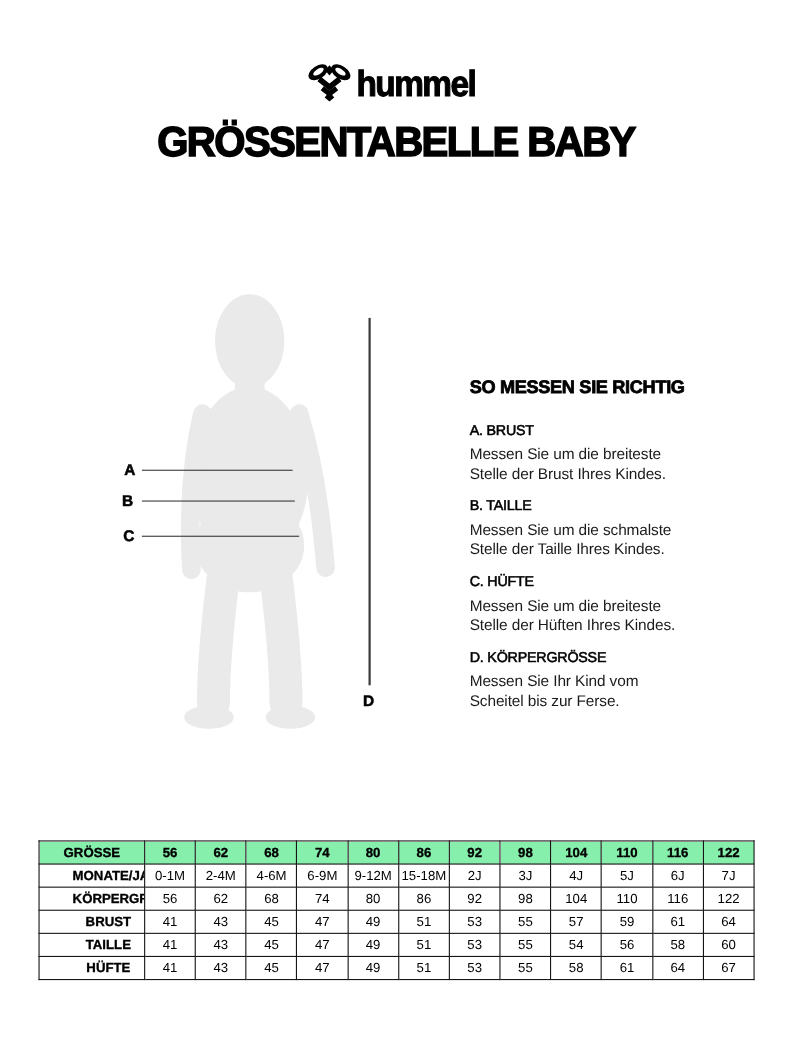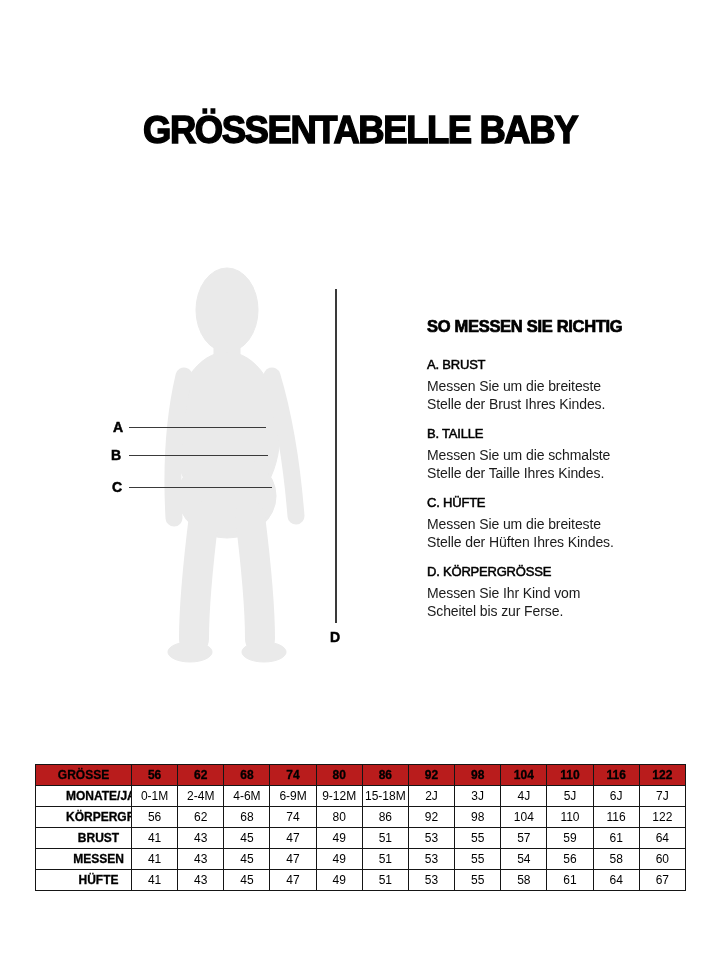--- a/index.html
+++ b/index.html
@@ -38,21 +38,21 @@
   .label-a { left:113px; top:419px; }
   .label-b { left:111px; top:447px; }
   .label-c { left:112px; top:479px; }
   .dline { position:absolute; left:335px; top:289px; width:1.5px; height:334px; background:#3a3a3a; }
   .label-d { left:330px; top:629px; }
 
   
   .howto { position:absolute; left:427px; top:317px; width:215px; }
   .howto h2 {
     font-size:16.5px; font-weight:bold; letter-spacing:-.3px; white-space:nowrap;
-    -webkit-text-stroke:.7px #000; margin-bottom:21px;
+    -webkit-text-stroke:.7px #000; margin-bottom:21px;margin-top:26px;
   }
   .howto .sec { margin-bottom:13px; }
   .howto h3 {
     font-size:13px; font-weight:normal; letter-spacing:-.2px;
     -webkit-text-stroke:.5px #000; margin-bottom:5px;
   }
   .howto p {
     font-size:14px; line-height:18px; color:#1b1b1b; white-space:pre-line;
     letter-spacing:-.1px;
   }
@@ -60,28 +60,43 @@
   
   .size-table {
     position:absolute; left:35px; top:764px; width:651px;
     border-collapse:collapse; table-layout:fixed; text-align:center;
   }
   .size-table th, .size-table td {
     border:1px solid #151515; height:21px; font-size:12px; font-weight:normal;
     padding:0; vertical-align:middle; overflow:hidden;
   }
   .size-table col.first { width:96px; }
-  .size-table thead th { background:#b91c1c; font-weight:bold; -webkit-text-stroke:.3px #000; }
+  .size-table thead th { background:#86efac; font-weight:bold; -webkit-text-stroke:.3px #000; }
   .size-table td.lbl { font-weight:bold;padding-left:30px; -webkit-text-stroke:.3px #000; }
 </style>
 </head>
 <body>
 
 <div class="page">
 
+  <header class="logo">
+    <svg viewBox="0 0 44 42" aria-hidden="true">
+      <g>
+        <ellipse cx="11" cy="10" rx="10.5" ry="6.3" fill="#000" transform="rotate(-33 11 10)"></ellipse>
+        <ellipse cx="11.6" cy="9.6" rx="5.8" ry="2.6" fill="#fff" transform="rotate(-33 11 10)"></ellipse>
+        <ellipse cx="33" cy="10" rx="10.5" ry="6.3" fill="#000" transform="rotate(33 33 10)"></ellipse>
+        <ellipse cx="32.4" cy="9.6" rx="5.8" ry="2.6" fill="#fff" transform="rotate(33 33 10)"></ellipse>
+        <path d="M22,3 L26.2,8 L22,13.2 L17.8,8 Z" fill="#000"></path>
+        <path d="M12,16.5 L22,24.5 L32,16.5" stroke="#000" stroke-width="5.5" fill="none"></path>
+        <path d="M15,25.5 L22,31 L29,25.5" stroke="#000" stroke-width="5" fill="none"></path>
+        <path d="M18.6,33 L22,35.8 L25.4,33" stroke="#000" stroke-width="4" fill="none"></path>
+      </g>
+    </svg>
+    <span class="wordmark">hummel</span>
+  </header>
 
   <h1 class="title">GRÖSSENTABELLE BABY</h1>
 
   <svg class="silhouette" viewBox="0 0 170 400" aria-hidden="true">
     <g fill="#eaeaea" stroke="#eaeaea">
       <ellipse cx="75" cy="46" rx="31" ry="42"></ellipse>
       <rect x="62" y="78" width="26" height="22"></rect>
       <ellipse cx="75" cy="168" rx="53" ry="80"></ellipse>
       <ellipse cx="75" cy="232" rx="49" ry="42"></ellipse>
       <path d="M32,112 C23,150 19,200 22,254" fill="none" stroke-width="17" stroke-linecap="round"></path>
@@ -188,21 +203,21 @@
           <td>49</td>
           <td>51</td>
           <td>53</td>
           <td>55</td>
           <td>57</td>
           <td>59</td>
           <td>61</td>
           <td>64</td>
         </tr>
         <tr>
-          <td class="lbl">MESSEN</td>
+          <td class="lbl">TAILLE</td>
           <td>41</td>
           <td>43</td>
           <td>45</td>
           <td>47</td>
           <td>49</td>
           <td>51</td>
           <td>53</td>
           <td>55</td>
           <td>54</td>
           <td>56</td>

